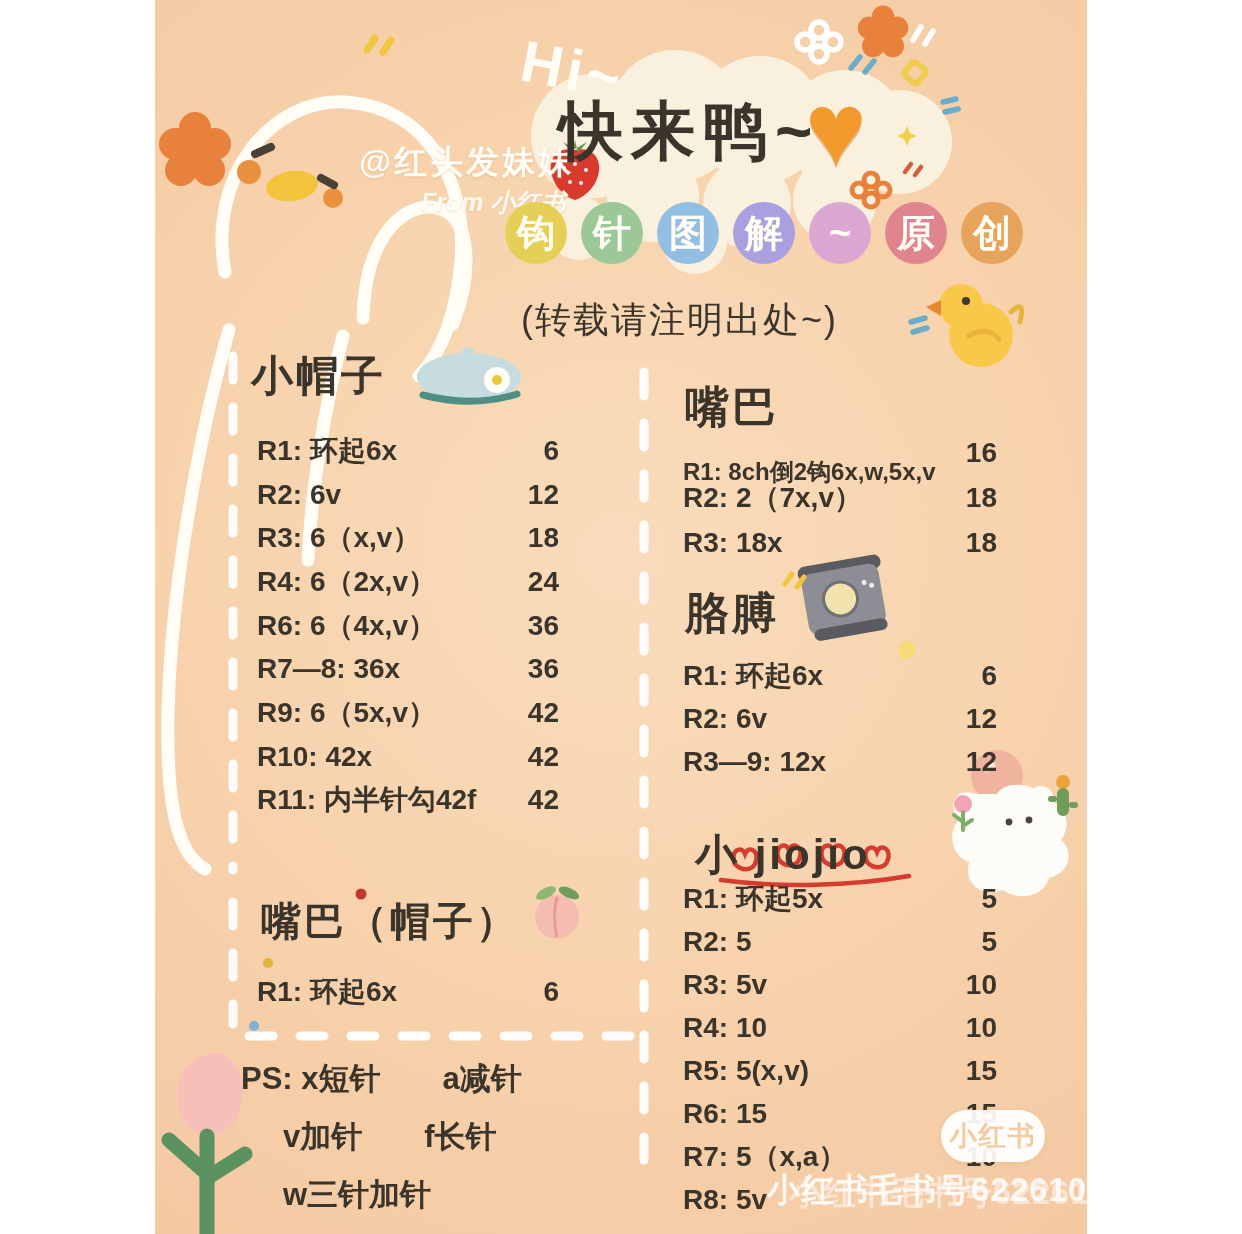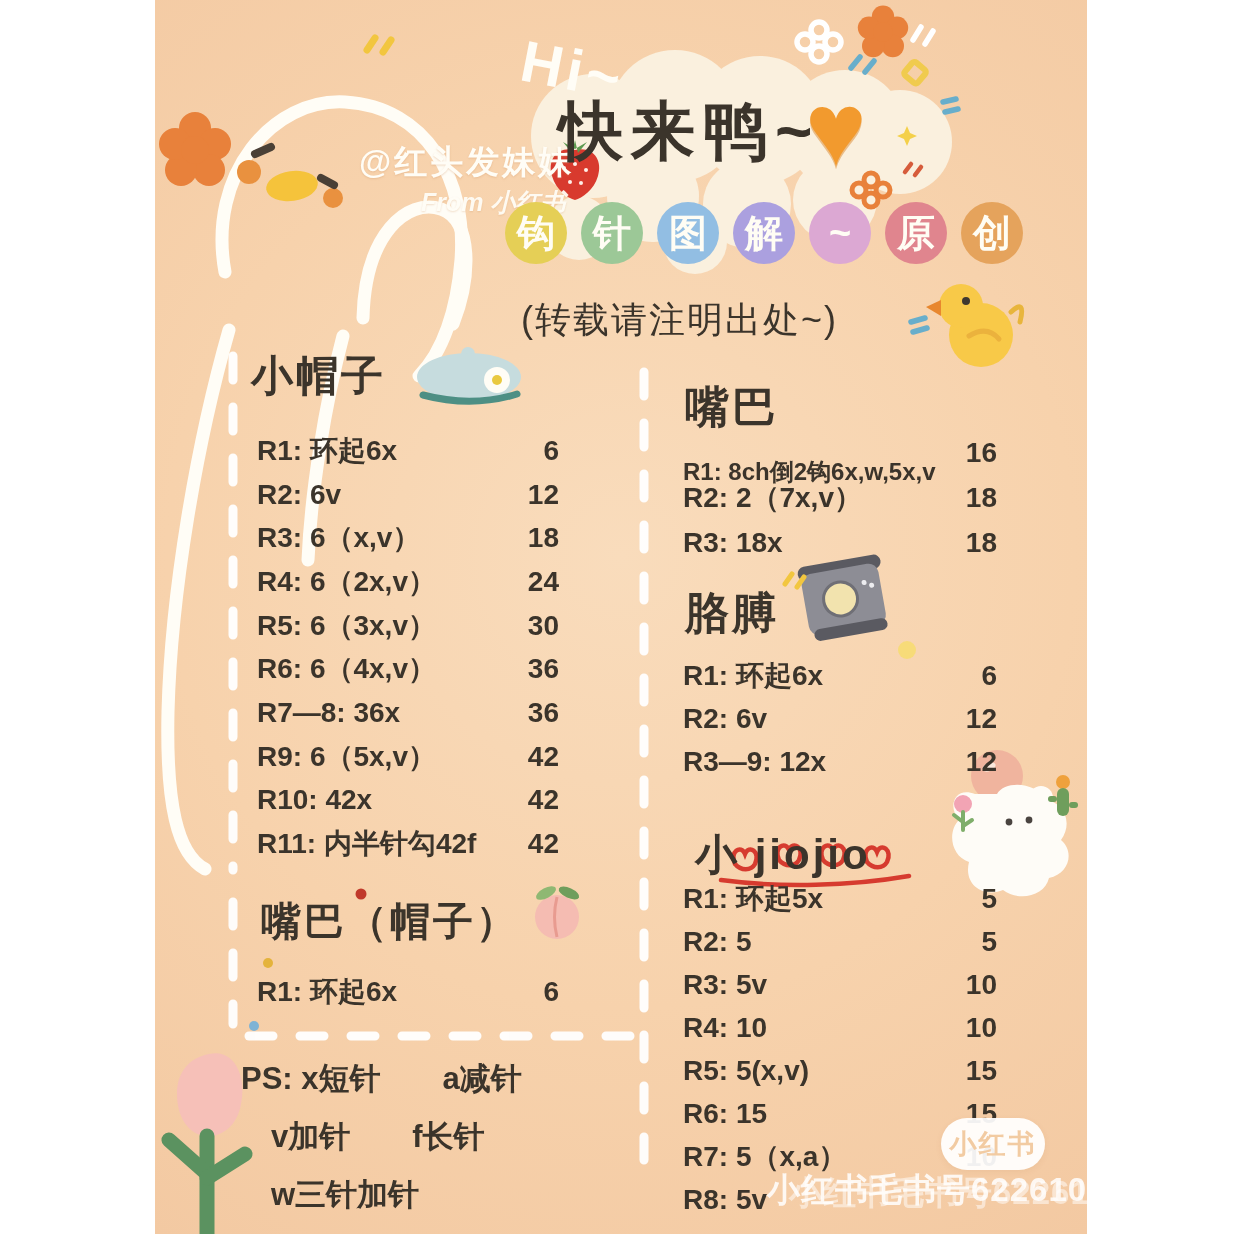--- a/index.html
+++ b/index.html
@@ -46,25 +46,25 @@
   .rows-mouth-hat .row{height:44px;}
   .rows-mouth{left:528px;top:430px;width:314px;}
   .rows-mouth .row{height:45px;}
   .rows-arm{left:528px;top:654px;width:314px;}
   .rows-arm .row{height:43px;}
   .rows-feet{left:528px;top:878px;width:314px;}
   .rows-feet .row{height:42.9px;}
   .lbl-tight{font-size:24px;letter-spacing:0;margin-top:38px;}
 
   .legend{left:86px;top:1050px;font-size:31px;font-weight:bold;line-height:58px;}
-  .legend .l2,.legend .l3{margin-left:30px;}
+  .legend .l2,.legend .l3{margin-left:42px;}
 
   .xhs-badge{left:786px;top:1110px;width:104px;height:52px;border-radius:26px;background:rgba(255,255,255,.93);
     display:flex;align-items:center;justify-content:center;font-size:27px;font-weight:bold;color:#F2CBA2;
-    letter-spacing:2px;box-shadow:0 2px 6px rgba(150,90,40,.08);margin-top:8px;}
+    letter-spacing:2px;box-shadow:0 2px 6px rgba(150,90,40,.08);}
   .watermark{left:612px;top:1168px;font-size:33px;font-weight:bold;color:rgba(255,255,255,.85);
     letter-spacing:1px;text-shadow:22px 3px 0 rgba(255,255,255,.5);white-space:nowrap;}
 </style>
 </head>
 <body>
 
 <div class="card">
 
   <svg class="art" width="932" height="1234" viewBox="0 0 932 1234">
     <defs>
@@ -275,24 +275,20 @@
       </div>
     <div class="row">
         <span class="lbl">R3: 6（x,v）</span>
         <span class="cnt">18</span>
       </div>
     <div class="row">
         <span class="lbl">R4: 6（2x,v）</span>
         <span class="cnt">24</span>
       </div>
     <div class="row">
-        <span class="lbl">R5: 6（3x,v）</span>
-        <span class="cnt">30</span>
-      </div>
-    <div class="row">
         <span class="lbl">R6: 6（4x,v）</span>
         <span class="cnt">36</span>
       </div>
     <div class="row">
         <span class="lbl">R7—8: 36x</span>
         <span class="cnt">36</span>
       </div>
     <div class="row">
         <span class="lbl">R9: 6（5x,v）</span>
         <span class="cnt">42</span>

